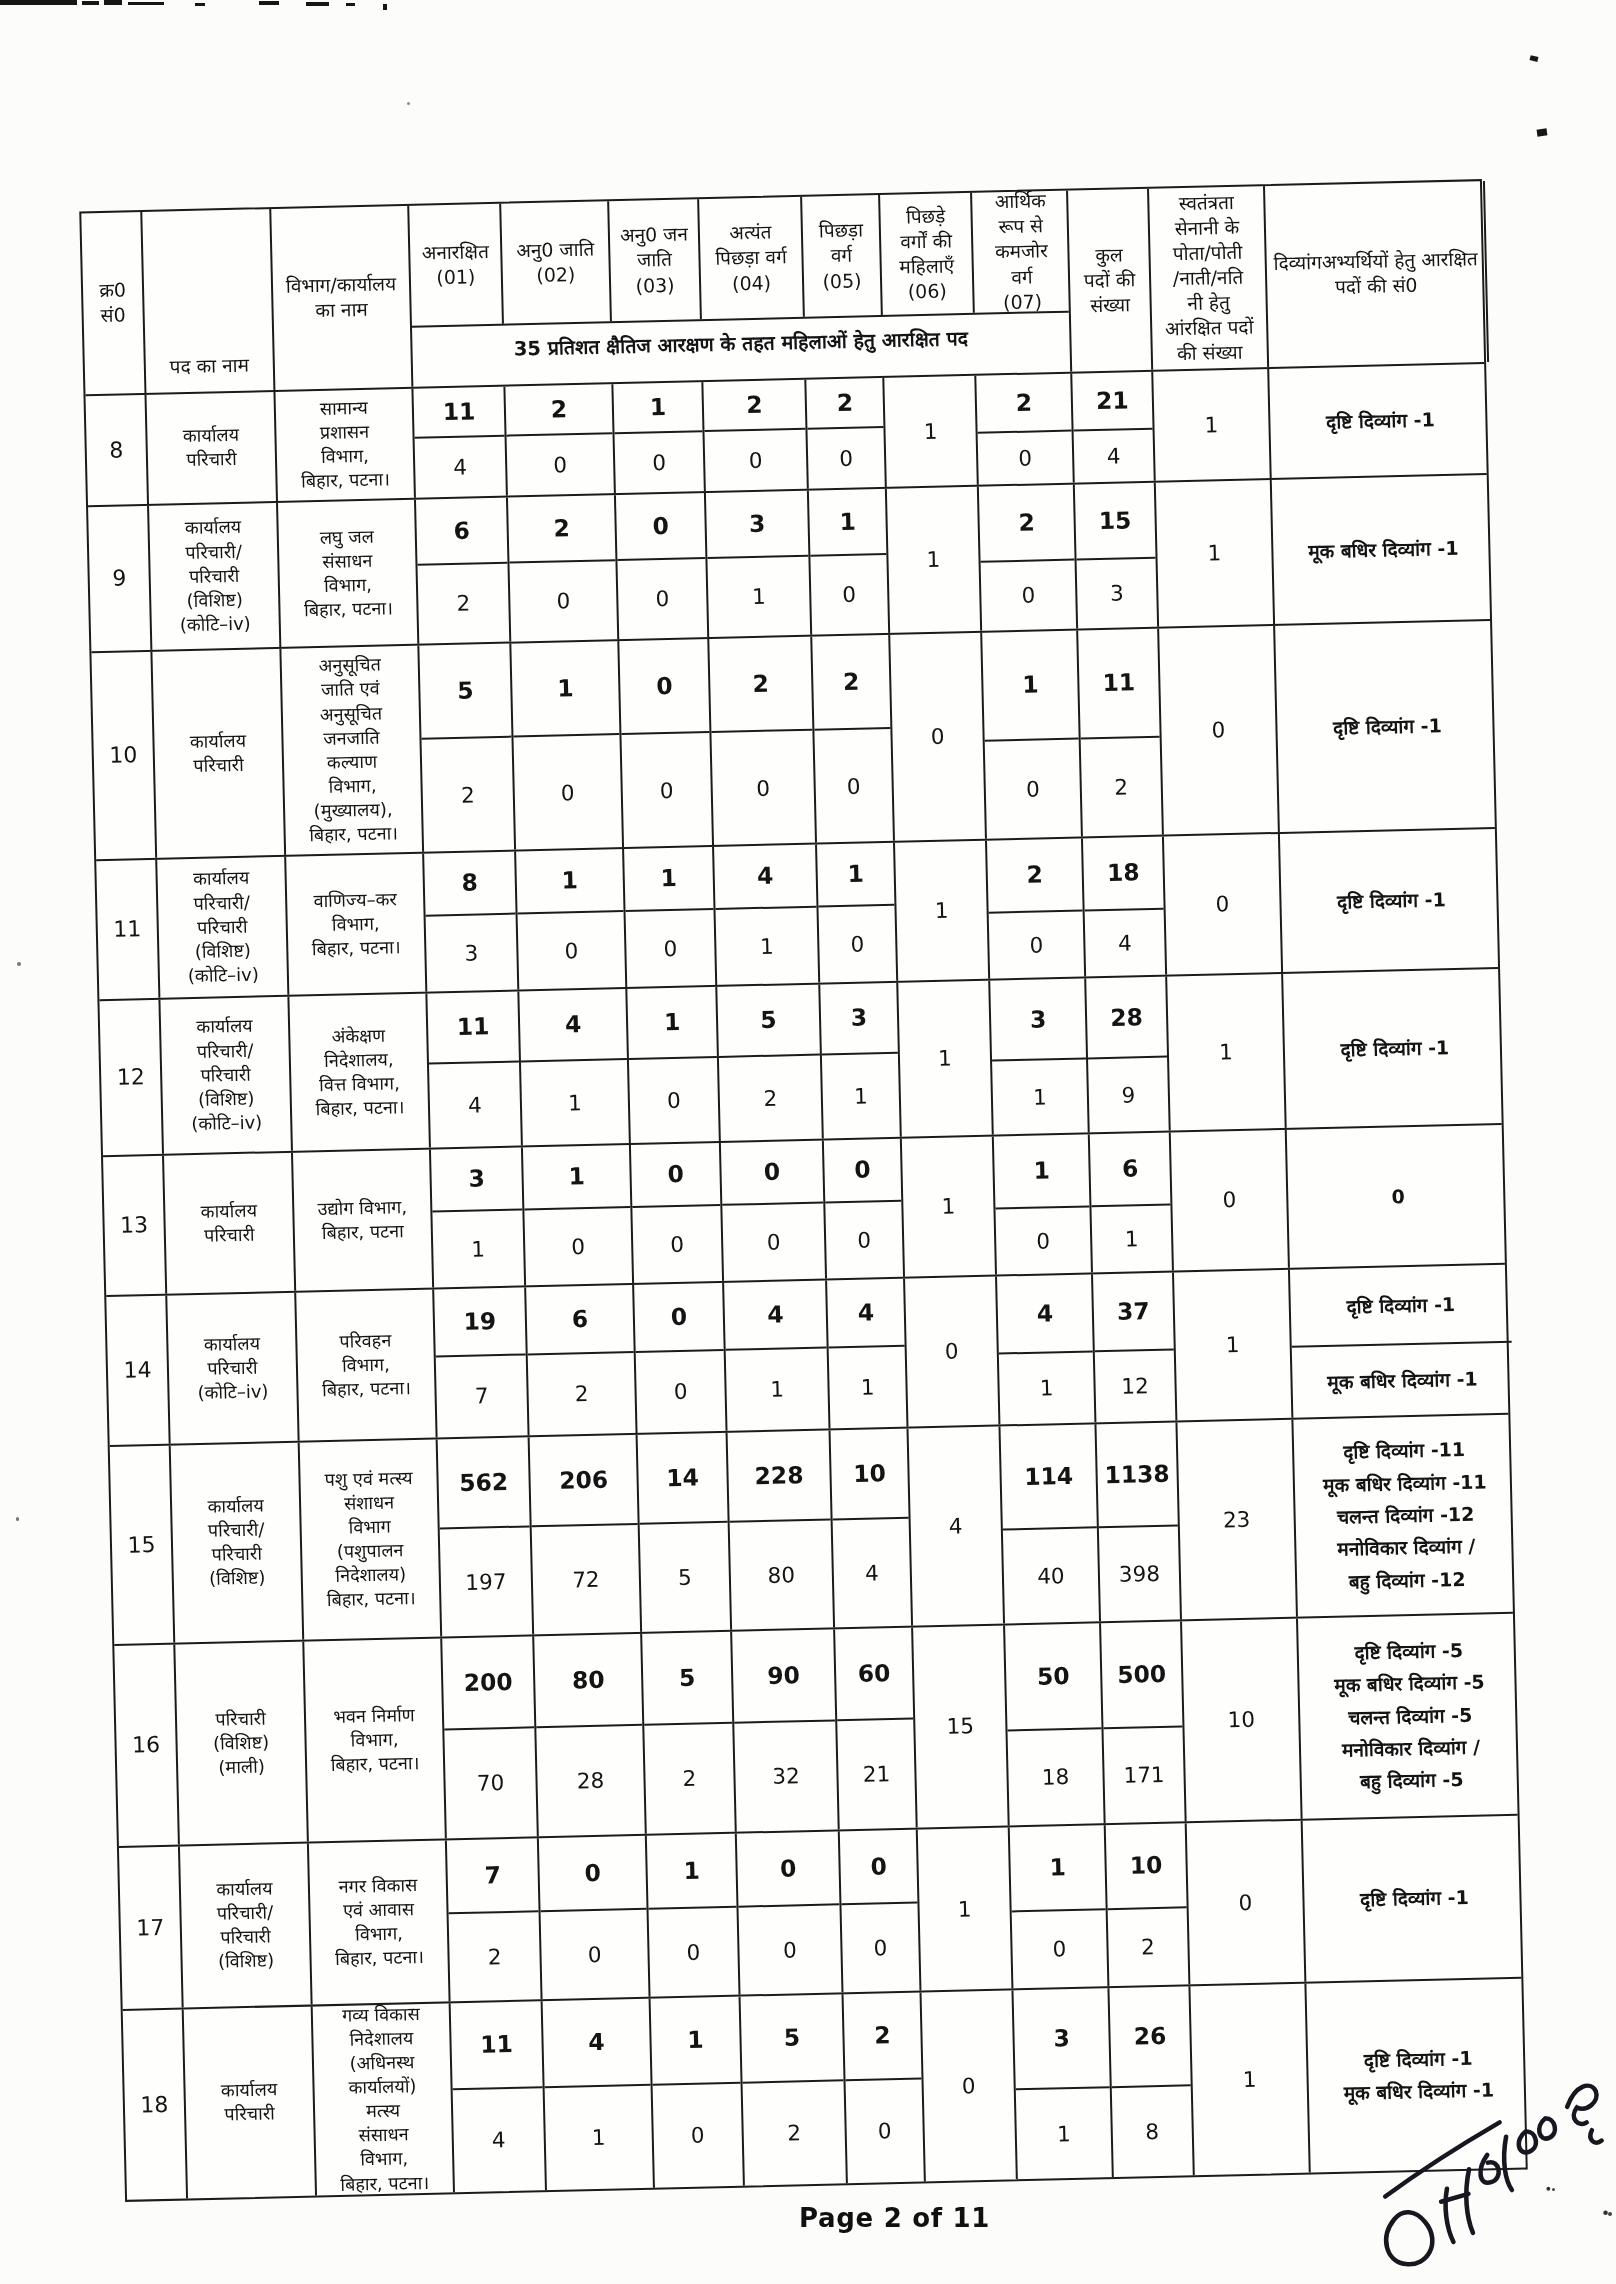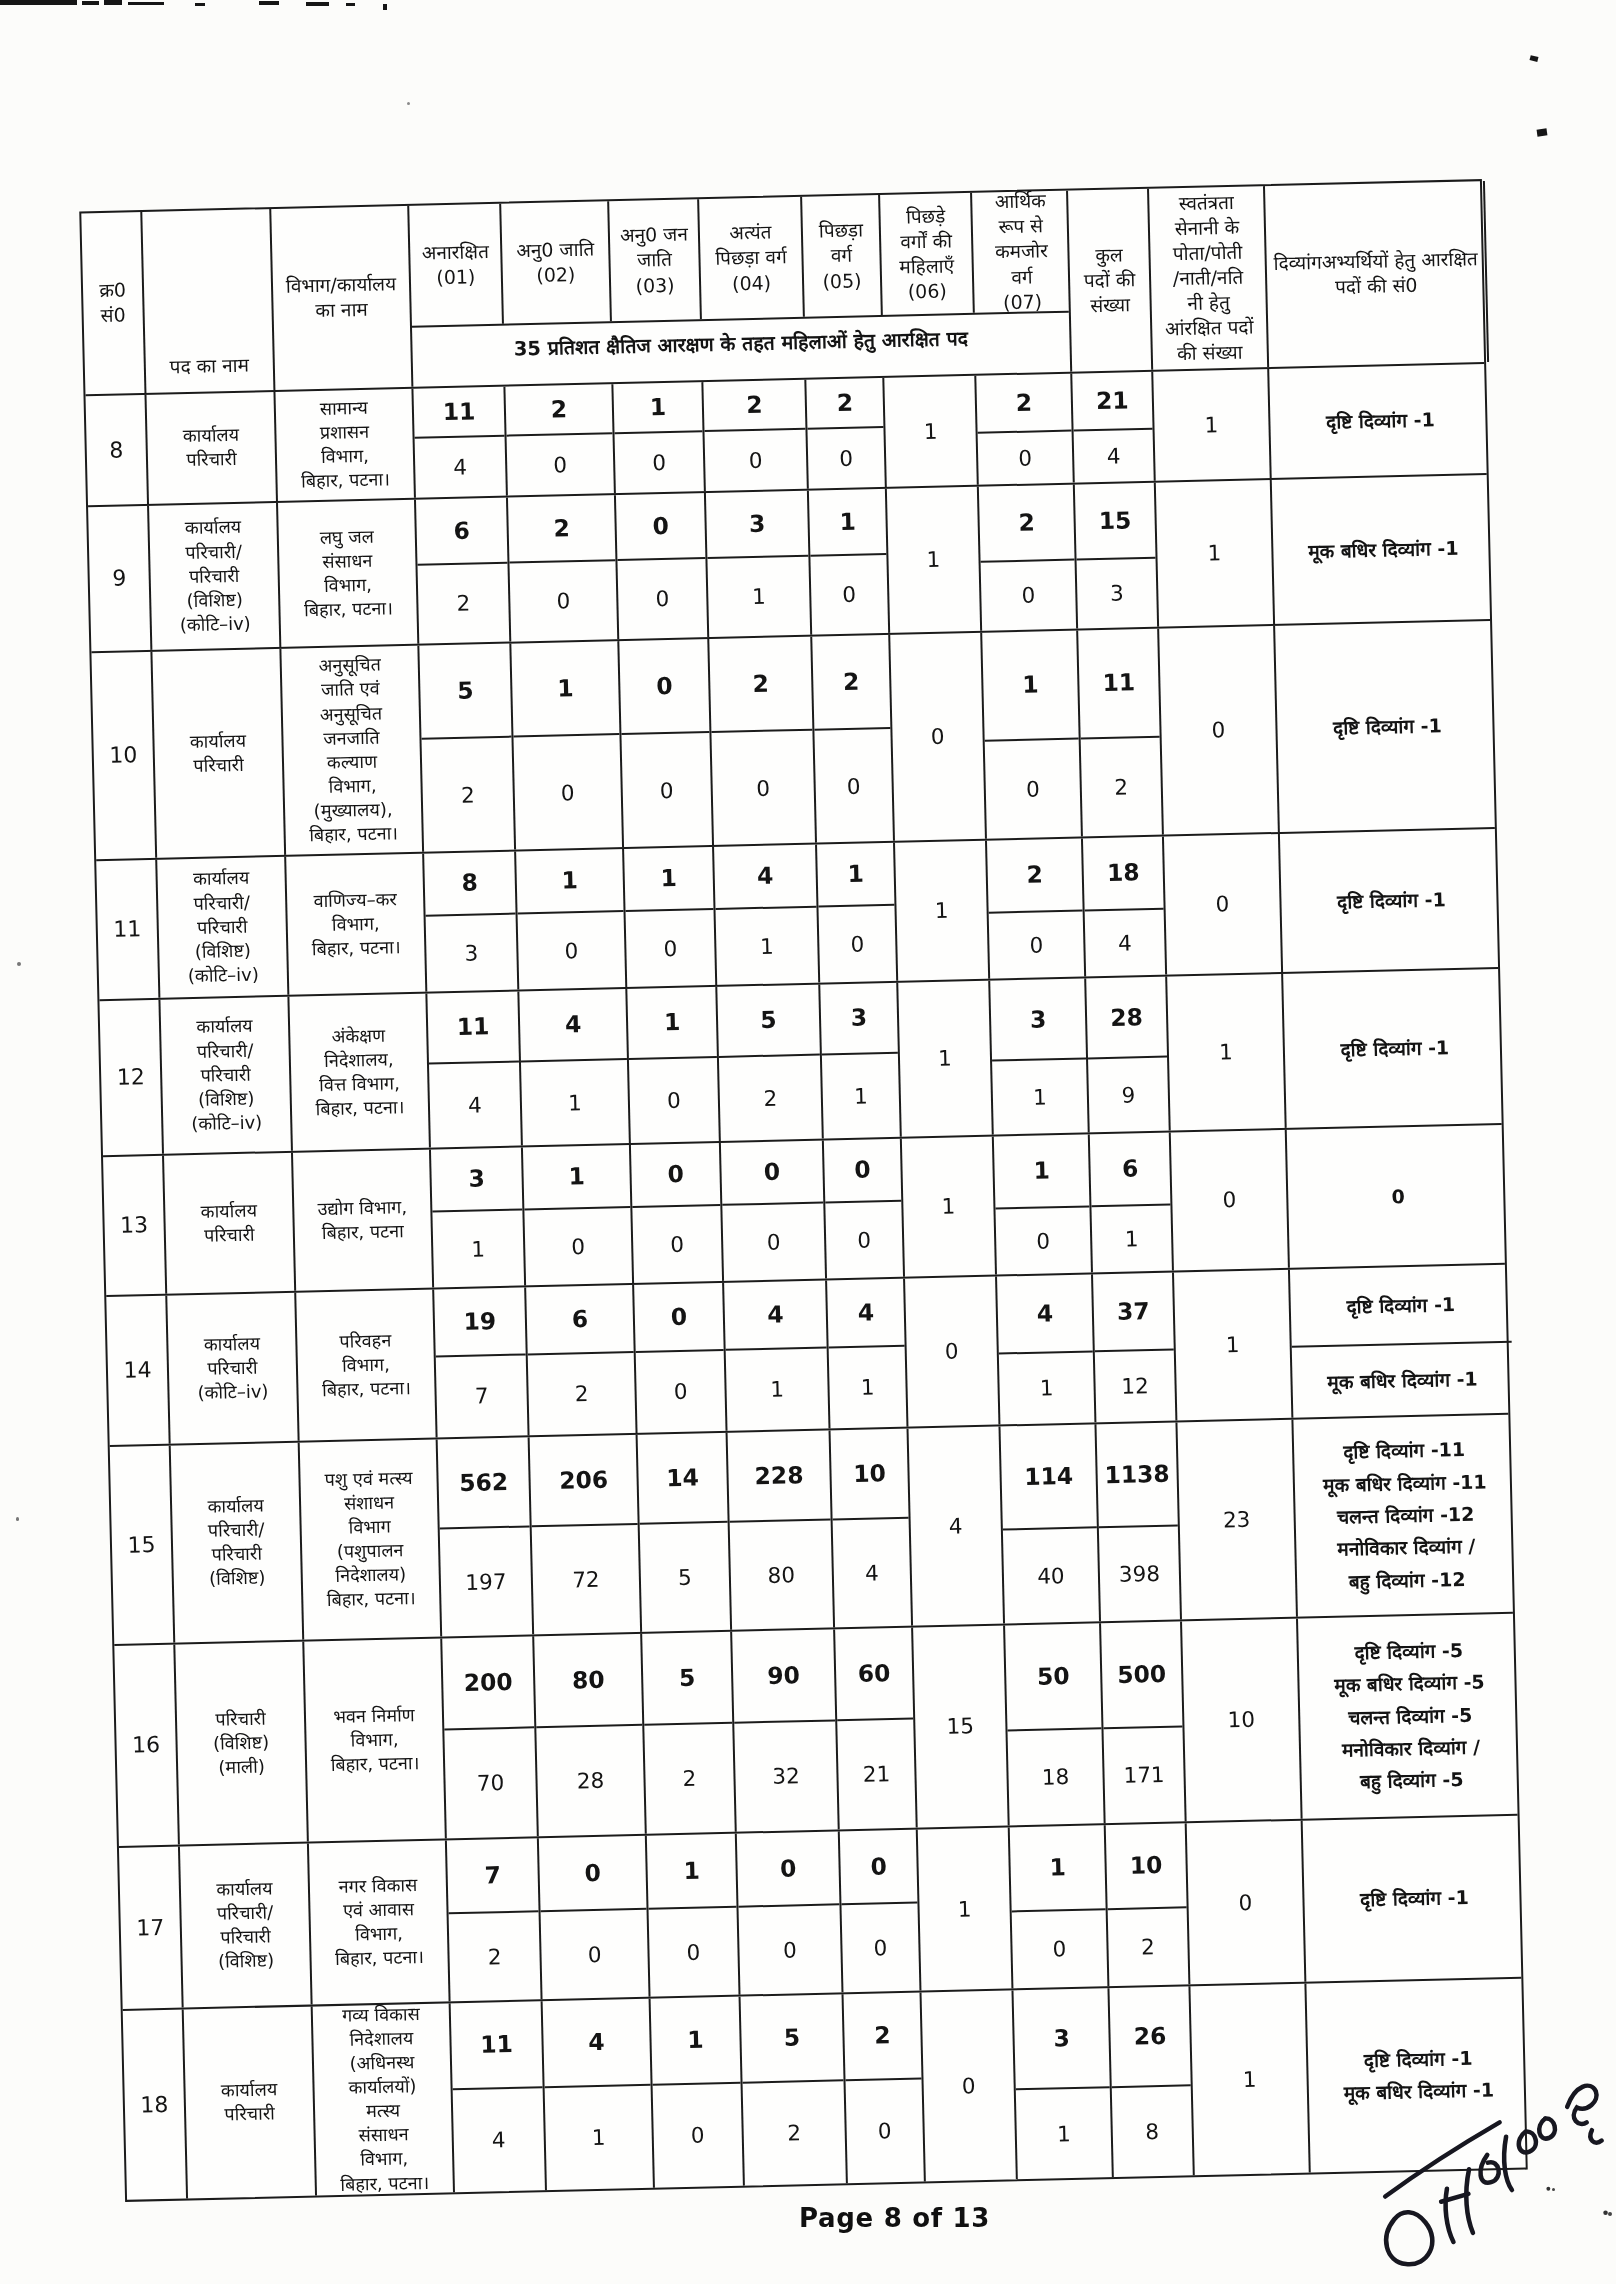--- a/index.html
+++ b/index.html
@@ -616,21 +616,21 @@
               <div class="b">8</div>
             </div>
             <div class="cell single w-freedom">1</div>
             <div class="cell divy w-div last">दृष्टि दिव्यांग -1
 मूक बधिर दिव्यांग -1</div>
           </div>
         </div>
     </div>
   </div>
 
-  <div class="footer">Page 8 of 13</div>
+  <div class="footer">Page 2 of 11</div>
 
   <svg class="signature" width="234" height="208" viewBox="0 0 360 320">
     <g fill="none" stroke="#171720" stroke-width="7" stroke-linecap="round">
       <path d="M8,190 C60,152 122,112 184,76"></path>
       <path d="M22,225 C0,252 8,290 40,294 C74,298 94,260 70,230 C54,210 34,210 22,225"></path>
       <path d="M103,178 C98,206 102,238 113,260"></path>
       <path d="M94,198 L136,186"></path>
       <path d="M137,148 C129,186 133,222 143,246"></path>
       <path d="M165,126 C149,148 152,174 171,168 C190,162 184,132 166,138"></path>
       <path d="M194,98 C187,136 193,166 203,180"></path>

